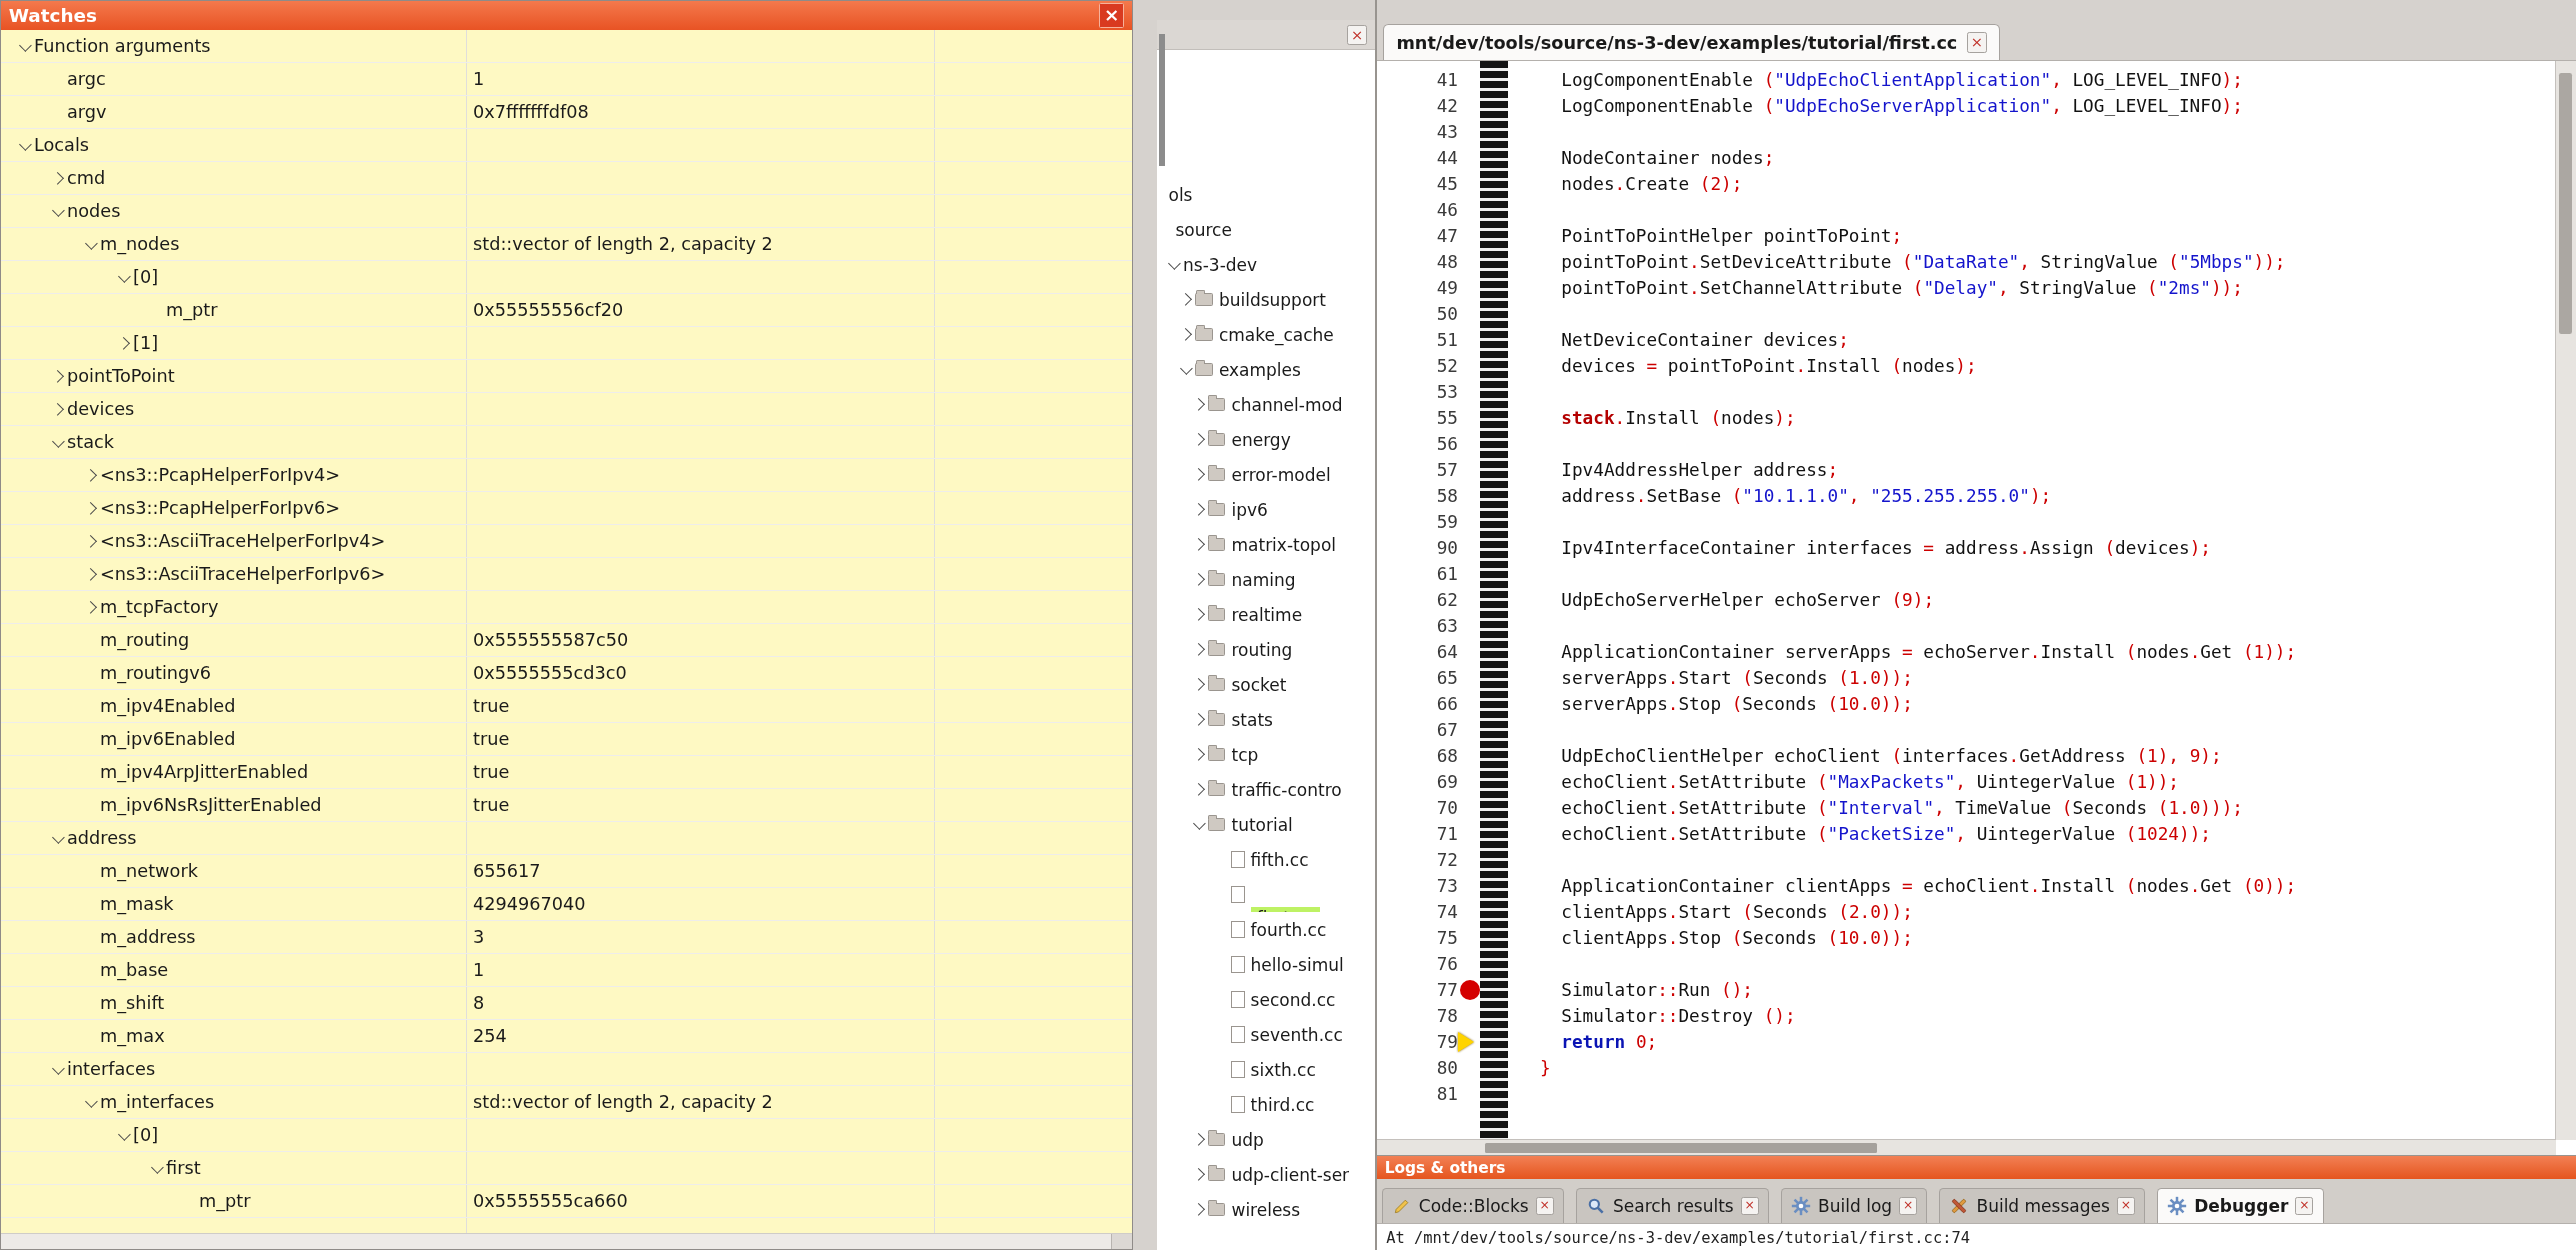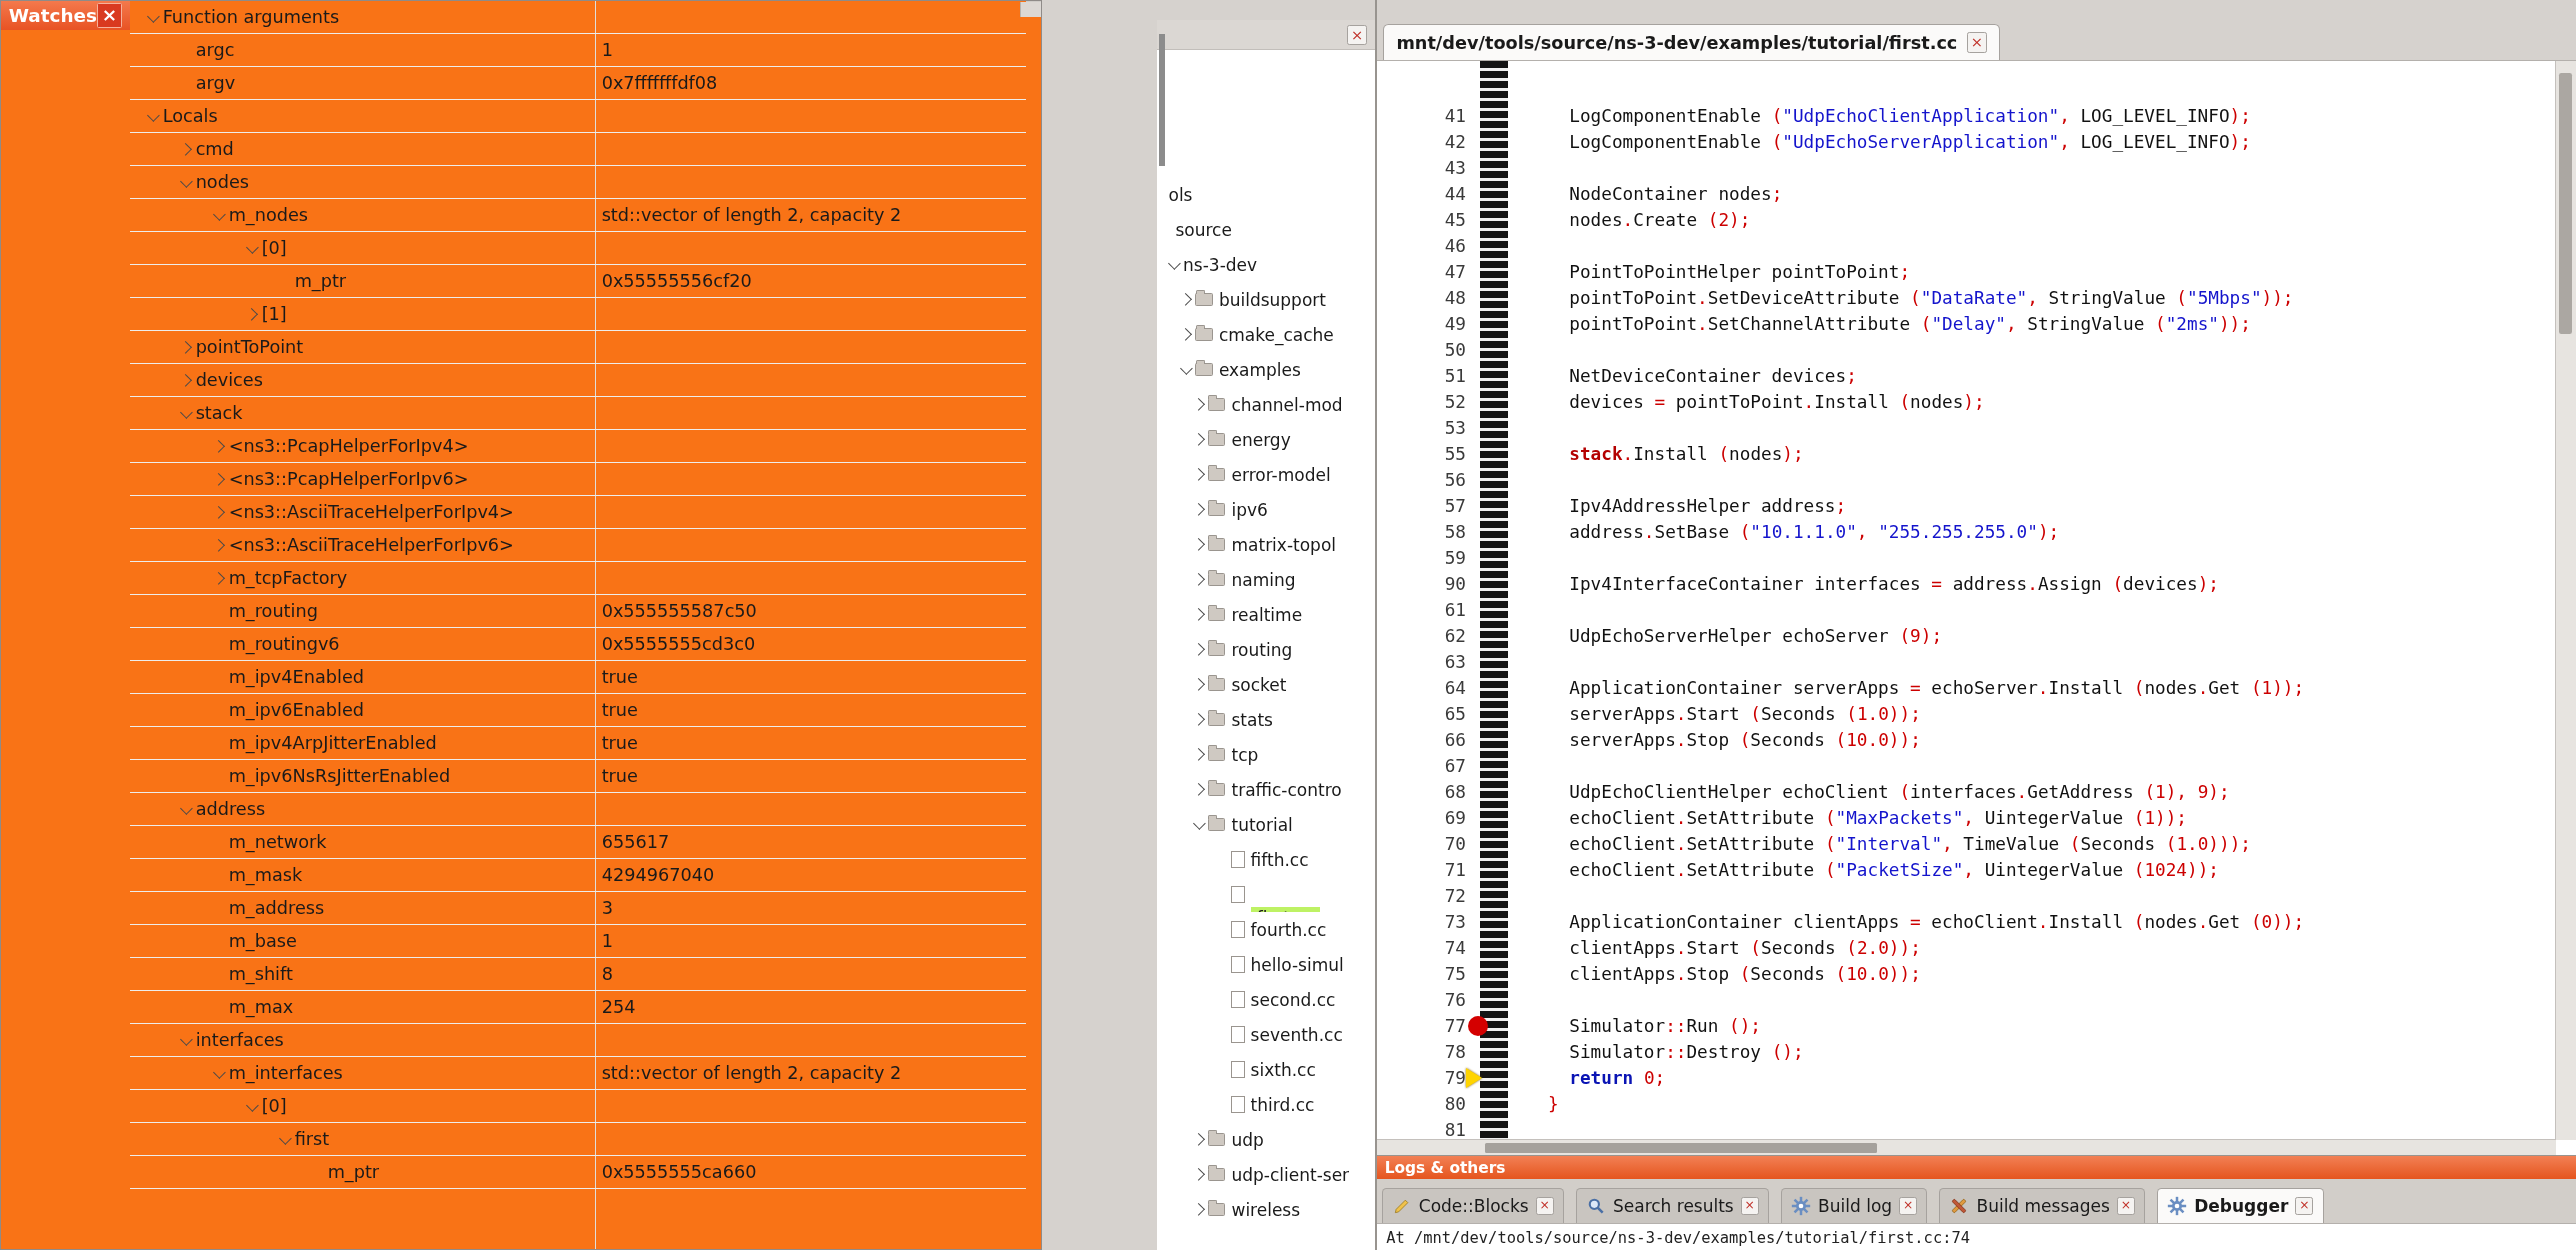--- a/index.html
+++ b/index.html
@@ -1,21 +1,21 @@
 <!DOCTYPE html>
 <html style="font-size:12.3px"><head>
 <meta charset="utf-8">
 <style>
   html,body{margin:0;padding:0;background:#d6d2ce;}
   #root{position:relative;width:2576px;height:1250px;background:#d6d2ce;overflow:hidden;
         font-family:"DejaVu Sans","Liberation Sans",sans-serif;color:#1a1a1a;}
 
   
-  #watches{position:absolute;left:0;top:0;width:1042px;height:1250px;background:#f97316;
-           border:1.5px solid #8f8b88;box-sizing:border-box;z-index:30;display:flex;flex-direction:row;}
+  #watches{position:absolute;left:0;top:0;width:1133px;height:1250px;background:#fef9c3;
+           border:1.5px solid #8f8b88;box-sizing:border-box;z-index:30;display:flex;flex-direction:column;}
   #watches-titlebar{height:29px;flex:0 0 29px;background:linear-gradient(#f4794c,#e85324);
            color:#fff;font-size:18.4px;font-weight:bold;display:flex;align-items:center;padding:0 7.7px;}
   .win-close{margin-left:auto;width:23px;height:23px;background:#d93a20;border:0.8px solid #f6b29c;
            color:#fff;font-size:18.4px;line-height:21.5px;text-align:center;border-radius:1.5px;}
   #watch-rows{flex:1 1 auto;position:relative;overflow:hidden;font-size:17.7px;}
   .vline{position:absolute;top:0;bottom:0;width:0.8px;background:#e0dedb;}
   .v1{left:465px;} .v2{left:933px;}
   .w-row{height:33px;box-sizing:border-box;border-bottom:0.8px solid #eeedeb;display:flex;
          align-items:center;position:relative;white-space:nowrap;}
   .chev-slot{display:inline-flex;width:20px;flex:0 0 20px;justify-content:center;align-items:center;}
@@ -51,21 +51,21 @@
         border-bottom:0.8px solid #b4b0ac;box-sizing:border-box;}
   .etab{height:35px;background:#fbfaf9;border:0.8px solid #a6a29e;border-bottom:none;
         border-radius:5.4px 5.4px 0 0;display:flex;align-items:center;gap:9.2px;padding:0 12.3px;
         font-size:17.7px;font-weight:bold;}
   .closebox{display:inline-block;width:18.4px;height:18.4px;border:0.8px solid #a6a29e;background:#f5f3f1;
         color:#c03028;font-size:14.6px;line-height:17px;text-align:center;border-radius:2.3px;font-weight:normal;}
   #code-area{position:absolute;left:0;top:61px;right:20px;bottom:14.6px;overflow:hidden;background:#fff;
         font-family:"DejaVu Sans Mono","Liberation Mono",monospace;font-size:17.7px;}
   .gutter-checker{position:absolute;left:103px;top:0;bottom:0;width:28px;
         background:repeating-linear-gradient(180deg,#141414 0px,#141414 7px,#f2f2f2 7px,#f2f2f2 10px);}
-  #code-lines{position:absolute;left:8px;top:6.1px;right:0;margin-top:36px;}
+  #code-lines{position:absolute;left:0;top:6.1px;right:0;}
   .cl{position:relative;height:26px;line-height:26px;}
   .num{position:absolute;left:0;width:81px;text-align:right;color:#3a3a3a;}
   .txt{position:absolute;left:163px;white-space:pre;}
   .tok-t{color:#111;} .tok-s{color:#1414cc;} .tok-n{color:#cc0000;} .tok-o{color:#cc0000;}
   .tok-k{color:#0a14b4;font-weight:bold;} .tok-k2{color:#b40000;font-weight:bold;}
   .bp{position:absolute;left:83px;top:3.1px;width:20px;height:20px;border-radius:50%;
       background:#d40000;z-index:5;}
   .cur{position:absolute;left:81px;top:3.1px;width:0;height:0;z-index:5;
       border-top:10px solid transparent;border-bottom:10px solid transparent;border-left:16px solid #ffd400;
       filter:drop-shadow(0 0 0.8px #806000);}

